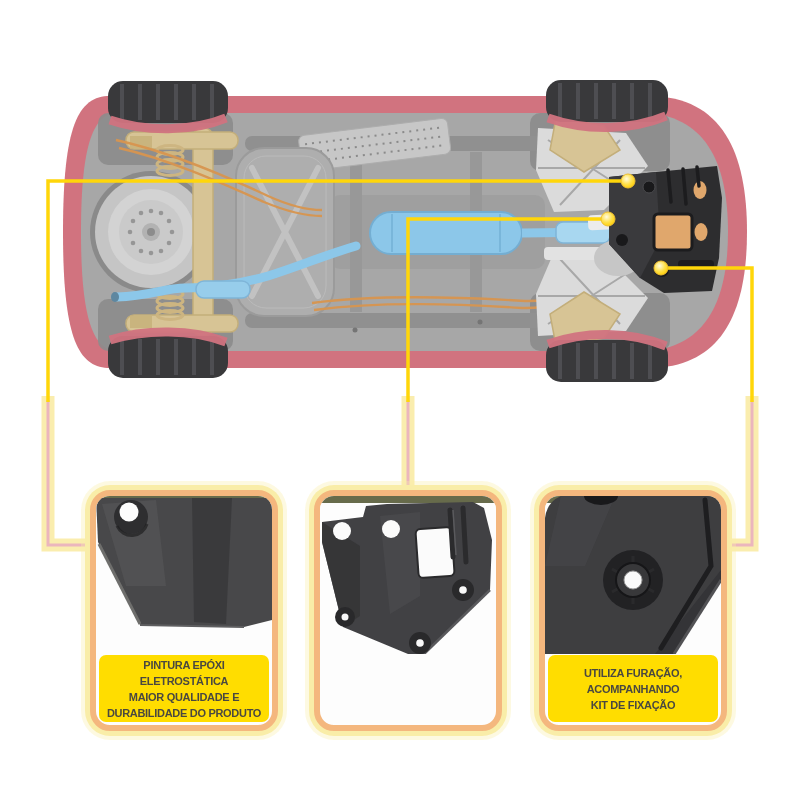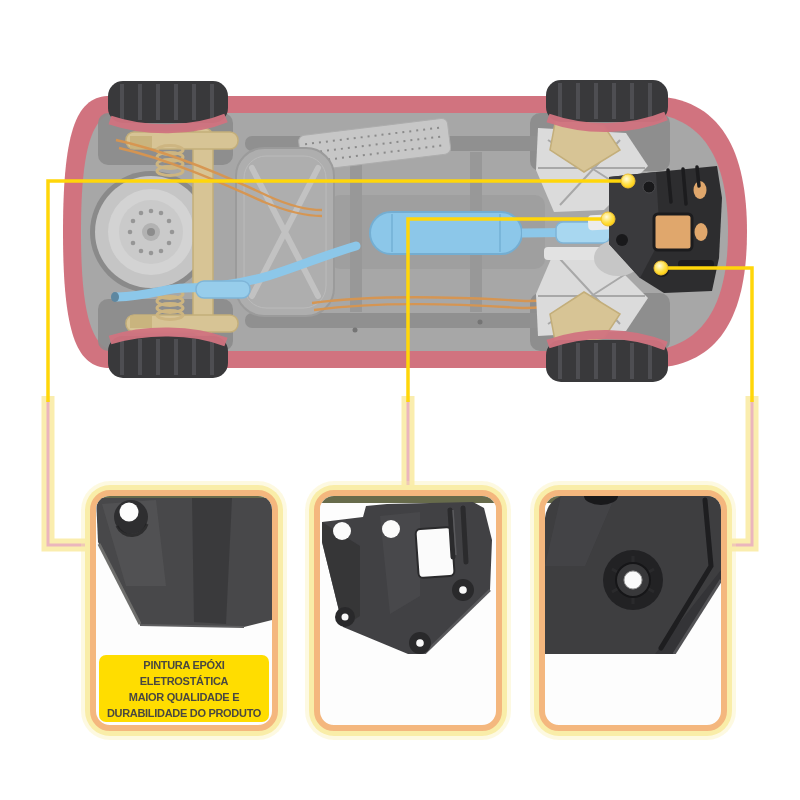--- a/index.html
+++ b/index.html
@@ -263,15 +263,18 @@
         <line x1="176" y1="84" x2="129" y2="158" stroke="#525255" stroke-width="3"></line>
         <ellipse cx="56" cy="0" rx="17" ry="9" fill="#19191B"></ellipse>
         <g>
           <circle cx="88" cy="84" r="30" fill="#222224"></circle>
           <path d="M88,60 V68 M109,73 L102,77 M109,96 L102,92 M88,108 V100 M67,96 L74,92 M67,73 L74,77" stroke="#2D2D2F" stroke-width="3" opacity=".8"></path>
           <circle cx="88" cy="84" r="17" fill="#38383A" stroke="#161618" stroke-width="2"></circle>
           <circle cx="88" cy="84" r="9" fill="#FAFAFA" stroke="#9A9A9A"></circle>
         </g>
       </svg>
     </div>
+    <div class="label">UTILIZA FURAÇÃO,
+ACOMPANHANDO
+KIT DE FIXAÇÃO</div>
   </div>
 
 </div>
 
 </body></html>

